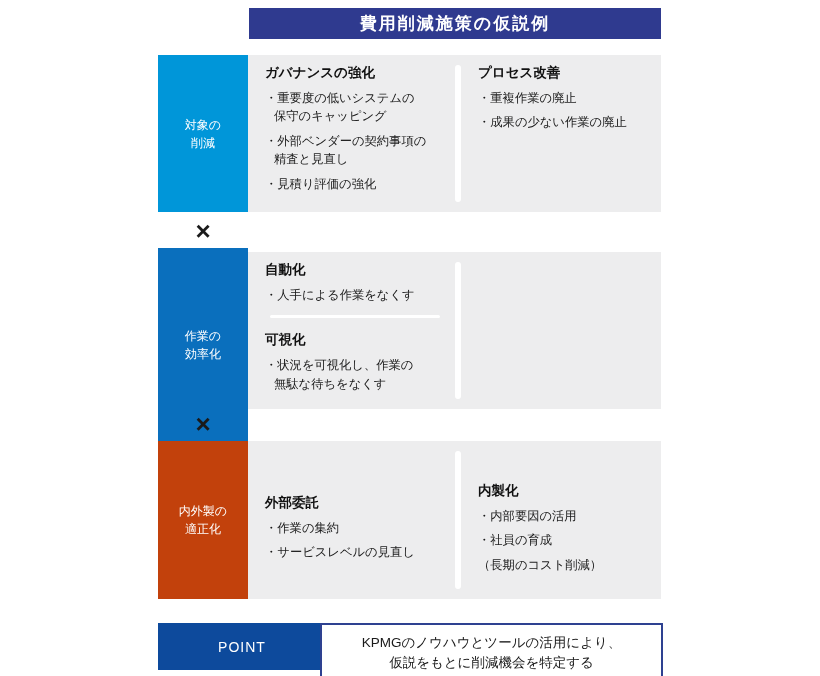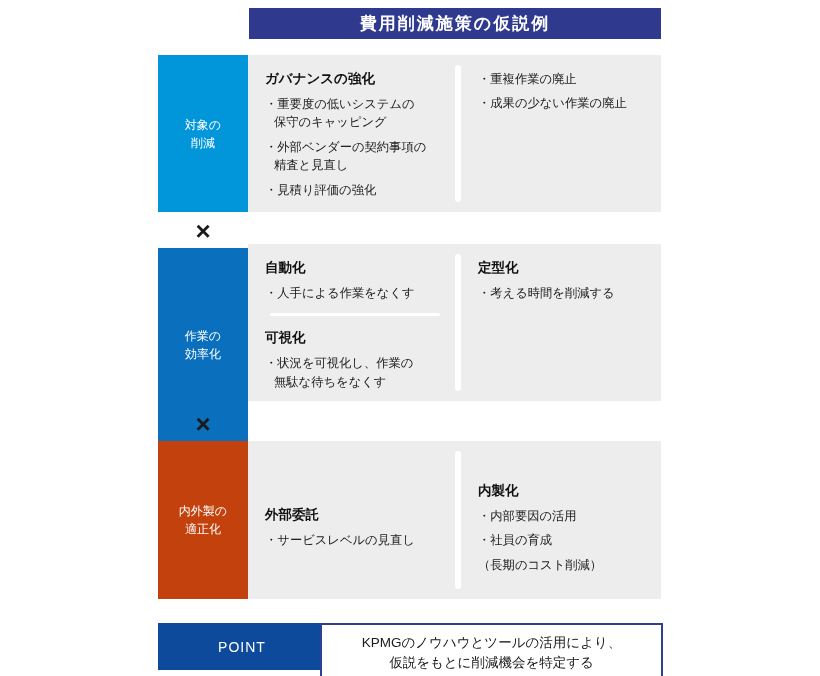--- a/index.html
+++ b/index.html
@@ -8,21 +8,21 @@
 
   .header-bar{position:absolute;left:249px;top:8px;width:412px;height:31px;
     background:#2f3a8f;display:flex;align-items:center;justify-content:center;}
   .header-bar .title{color:#ffffff;font-size:17px;font-weight:bold;letter-spacing:2px;}
 
   .row-label{position:absolute;left:158px;width:90px;color:#ffffff;
     display:flex;align-items:center;justify-content:center;text-align:center;
     font-size:12px;line-height:1.5;white-space:pre-line;}
   .row-content{position:absolute;left:248px;width:413px;background:#ededee;}
 
-  .col{position:absolute;top:0;bottom:0;box-sizing:border-box;padding-top:15px;}
+  .col{position:absolute;top:0;bottom:0;box-sizing:border-box;padding-top:9px;}
   .col.left{left:17px;width:185px;}
   .col.right{left:230px;width:178px;}
   .col.centered{display:flex;flex-direction:column;justify-content:center;padding-top:16px;}
 
   .col-title{font-size:13.5px;font-weight:bold;color:#111111;margin-bottom:5px;line-height:1.4;}
   .bullet{font-size:12.3px;color:#1a1a1a;line-height:1.5;white-space:pre-line;
     padding-left:9px;text-indent:-9px;margin-top:6px;}
   .group .bullet:first-of-type{margin-top:0;}
 
   .divider-v{position:absolute;left:207px;top:10px;bottom:10px;width:6px;
@@ -58,60 +58,56 @@
         <div class="bullet">・重要度の低いシステムの
 保守のキャッピング</div>
         <div class="bullet">・外部ベンダーの契約事項の
 精査と見直し</div>
         <div class="bullet">・見積り評価の強化</div>
       </div>
     </div>
     <div class="divider-v"></div>
     <div class="col right">
       <div class="group">
+        <div class="col-title">プロセス改善</div>
         <div class="bullet">・重複作業の廃止</div>
         <div class="bullet">・成果の少ない作業の廃止</div>
       </div>
     </div>
   </div>
 
   <div class="times" style="top:214px;">×</div>
 
   <div class="row-label" style="top:248px;height:194px;background:#0a6fbd;">作業の
 効率化</div>
-  <div class="row-content" style="top:244px;height:157px;">
+  <div class="row-content" style="top:252px;height:157px;">
     <div class="col left">
       <div class="group">
         <div class="col-title">自動化</div>
         <div class="bullet">・人手による作業をなくす</div>
       </div>
       <div class="divider-h"></div>
       <div class="group">
         <div class="col-title">可視化</div>
         <div class="bullet">・状況を可視化し、作業の
 無駄な待ちをなくす</div>
       </div>
     </div>
     <div class="divider-v"></div>
-    <div class="col right">
-      <div class="group">
-        <div class="col-title">定型化</div>
-        <div class="bullet">・考える時間を削減する</div>
-      </div>
-    </div>
   </div>
 
   <div class="times" style="top:407px;">×</div>
 
   <div class="row-label" style="top:441px;height:158px;background:#c2410c;">内外製の
 適正化</div>
   <div class="row-content" style="top:441px;height:158px;">
     <div class="col left centered">
       <div class="group">
         <div class="col-title">外部委託</div>
+        <div class="bullet">・作業の集約</div>
         <div class="bullet">・サービスレベルの見直し</div>
       </div>
     </div>
     <div class="divider-v"></div>
     <div class="col right centered">
       <div class="group">
         <div class="col-title">内製化</div>
         <div class="bullet">・内部要因の活用</div>
         <div class="bullet">・社員の育成</div>
         <div class="bullet">（長期のコスト削減）</div>

